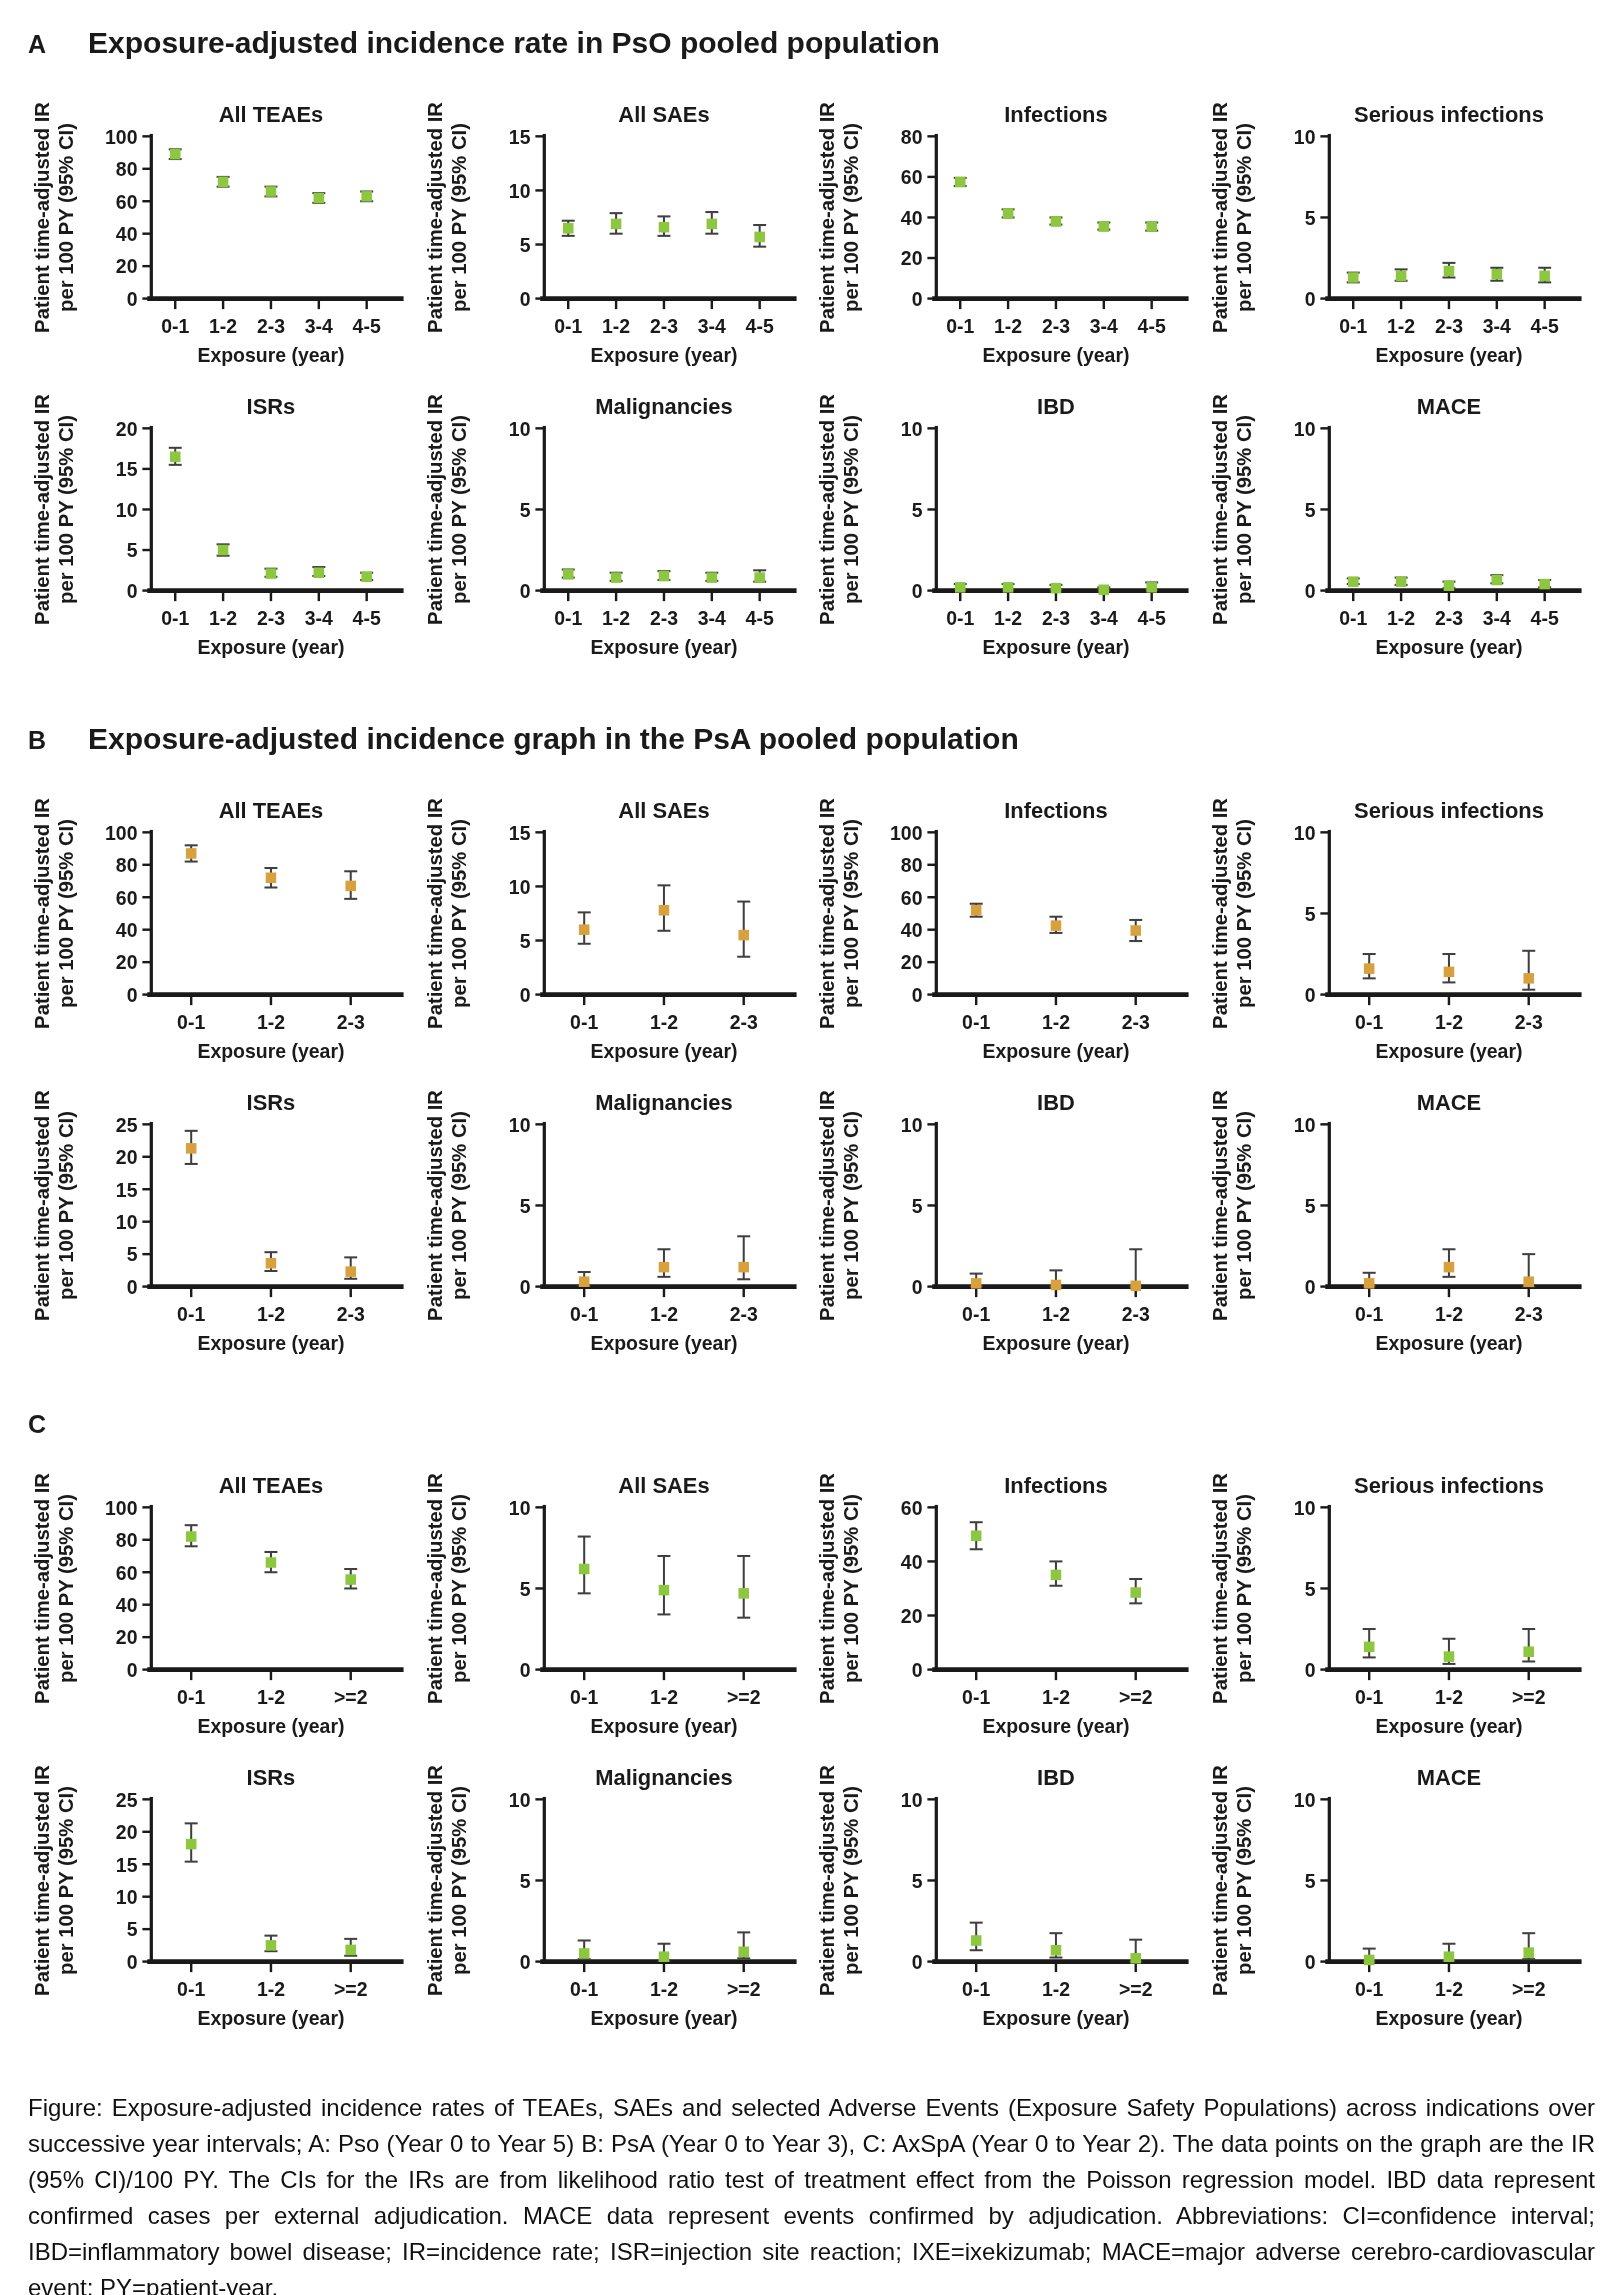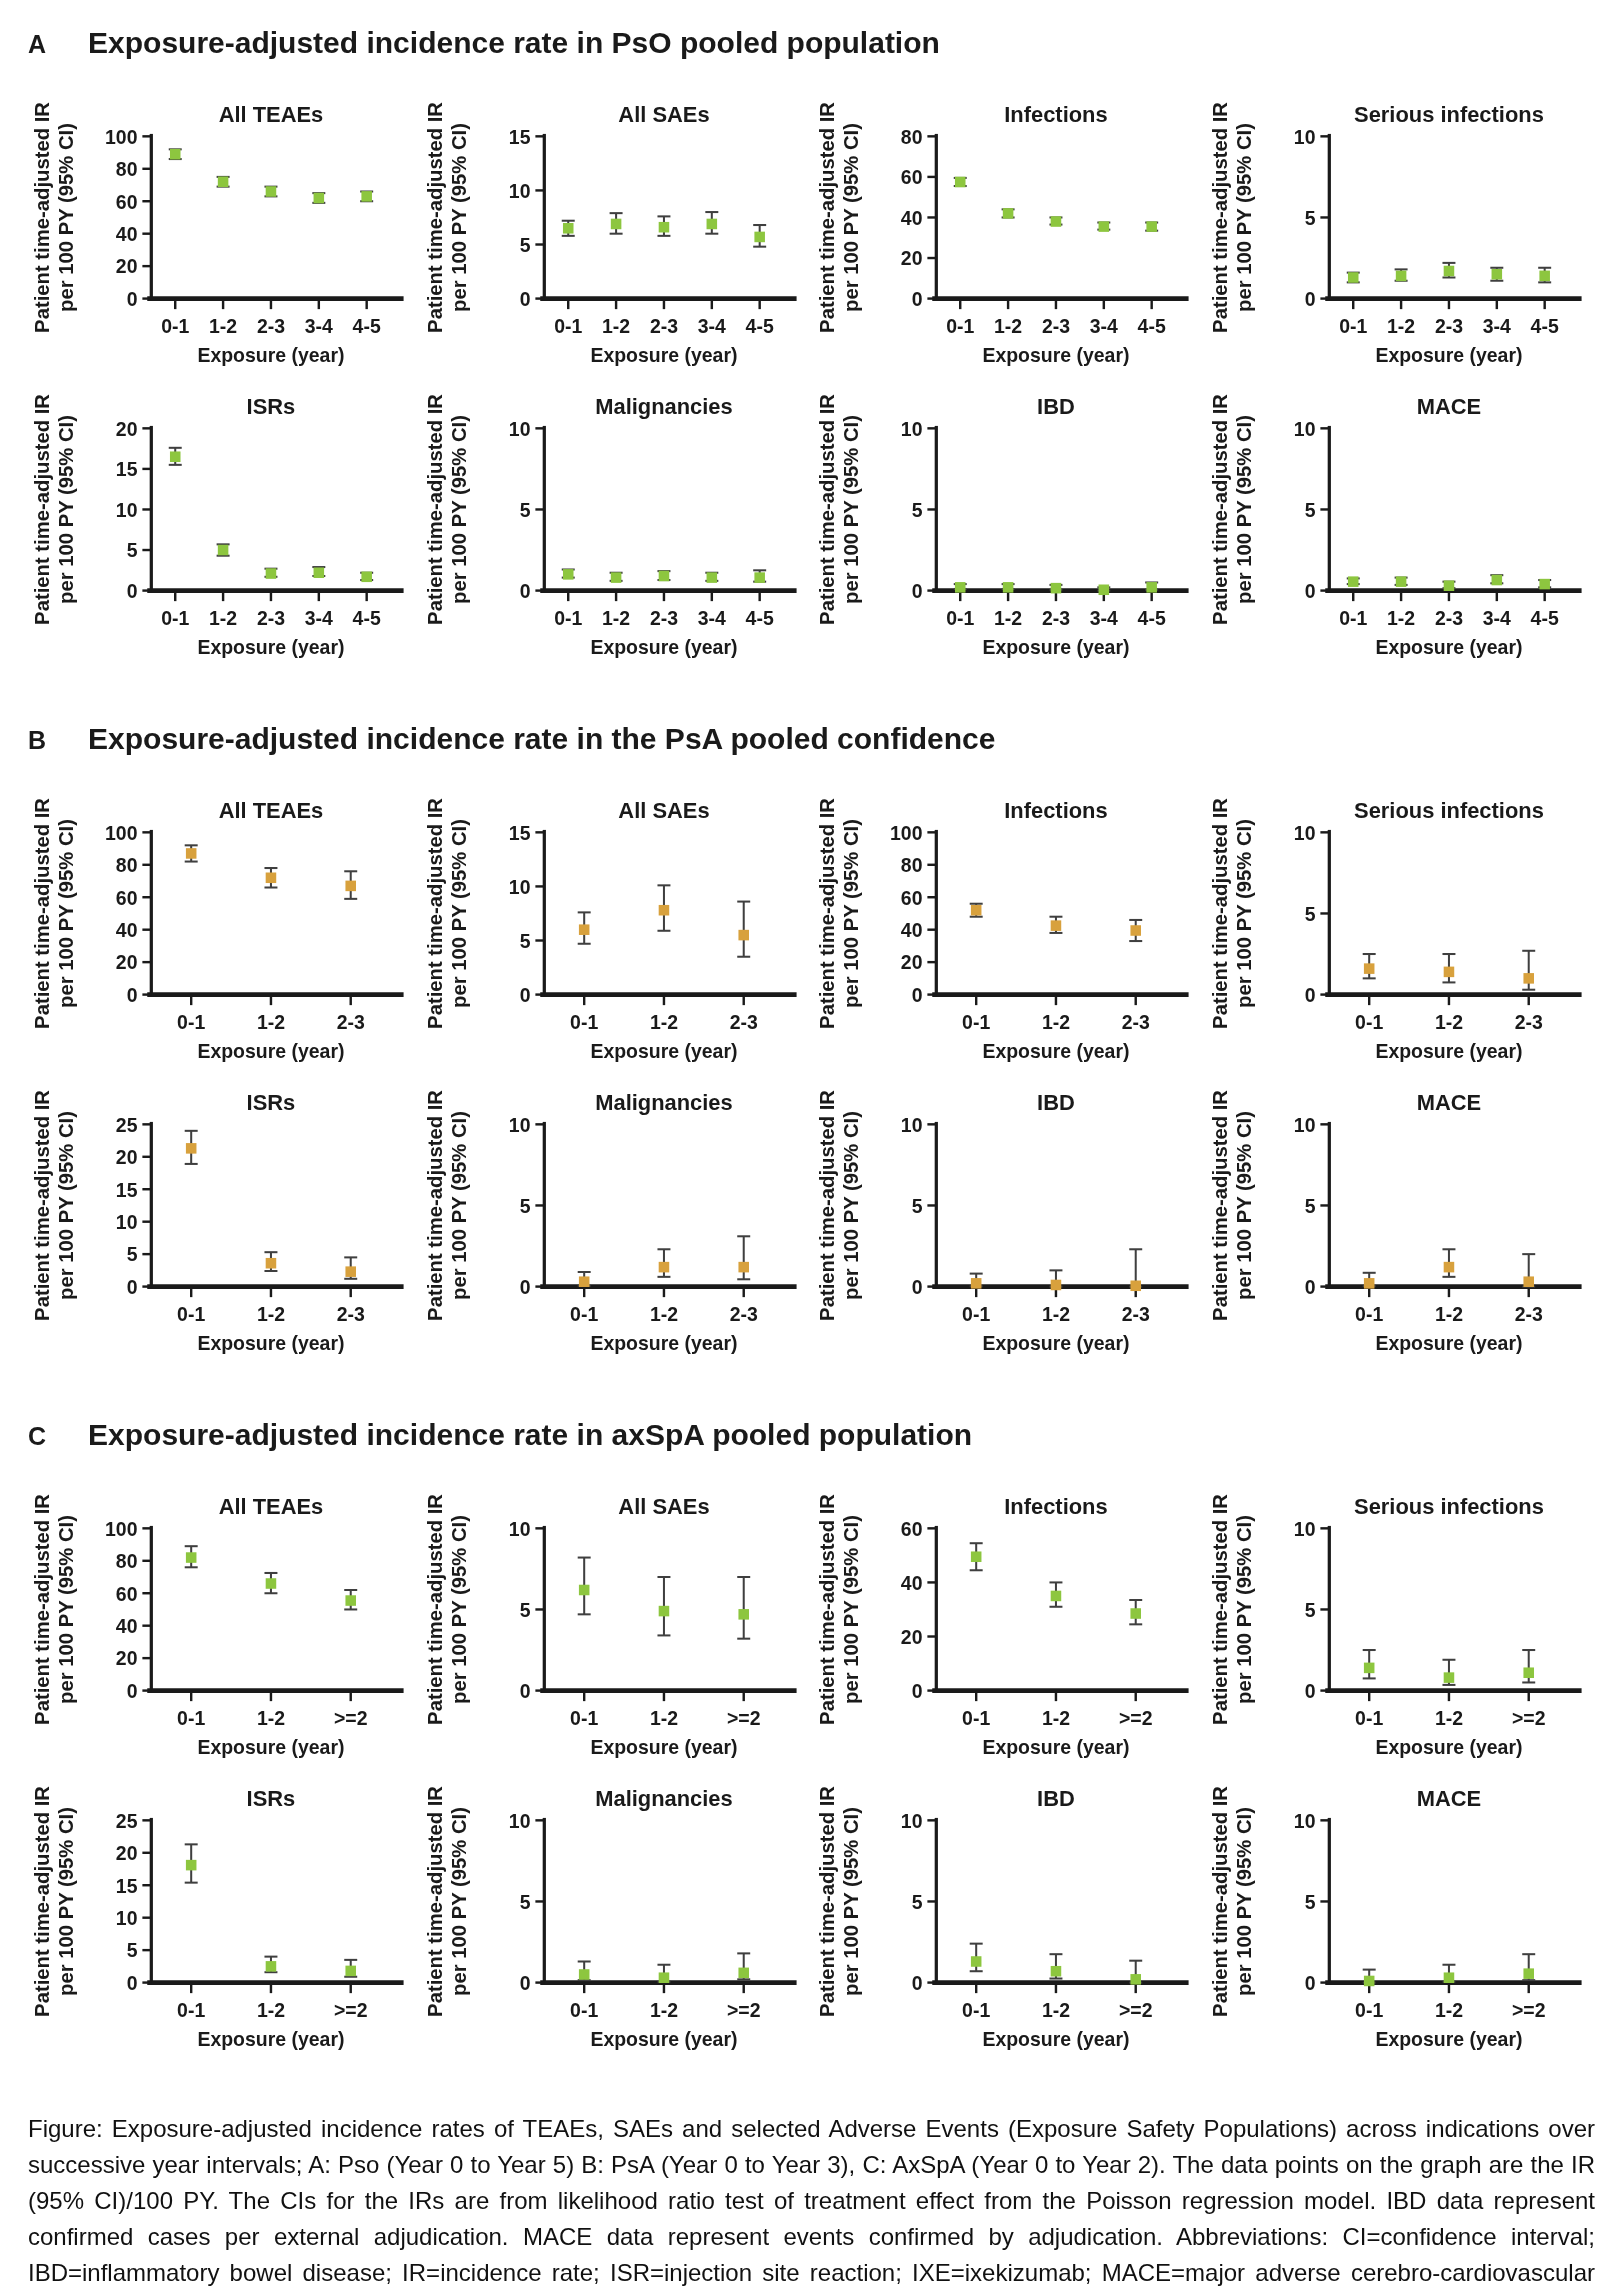--- a/index.html
+++ b/index.html
@@ -450,21 +450,21 @@
             <line x1="409.5" y1="242" x2="425.5" y2="242" stroke="#3f3f3f" stroke-width="2.5"></line>
             <rect x="411" y="231.5" width="13" height="13" fill="#8dc63f"></rect>
           </svg>
         </div>
       </div>
   </section>
 
   <section class="panel">
     <header class="panel-header">
       <span class="panel-letter">B</span>
-      <h2 class="panel-title">Exposure-adjusted incidence rate in the PsA pooled confidence</h2>
+      <h2 class="panel-title">Exposure-adjusted incidence graph in the PsA pooled population</h2>
     </header>
     <div class="chart-grid">
         <div class="chart-cell">
           <svg width="391" height="271" viewBox="0 0 482 334">
             <text x="299.5" y="28" font-size="27" font-weight="bold" text-anchor="middle">All TEAEs</text>
             <g transform="translate(26,146) rotate(-90)">
               <text x="0" y="0" font-size="25" font-weight="bold" text-anchor="middle">Patient time-adjusted IR</text>
             </g>
             <g transform="translate(56,146) rotate(-90)">
               <text x="0" y="0" font-size="25" font-weight="bold" text-anchor="middle">per 100 PY (95% CI)</text>
@@ -783,21 +783,20 @@
             <line x1="389.83333333333337" y1="246" x2="405.83333333333337" y2="246" stroke="#3f3f3f" stroke-width="2.5"></line>
             <rect x="391.33333333333337" y="233.5" width="13" height="13" fill="#d8a13d"></rect>
           </svg>
         </div>
       </div>
   </section>
 
   <section class="panel">
     <header class="panel-header">
       <span class="panel-letter">C</span>
-      <h2 class="panel-title">Exposure-adjusted incidence rate in axSpA pooled population</h2>
     </header>
     <div class="chart-grid">
         <div class="chart-cell">
           <svg width="391" height="271" viewBox="0 0 482 334">
             <text x="299.5" y="28" font-size="27" font-weight="bold" text-anchor="middle">All TEAEs</text>
             <g transform="translate(26,146) rotate(-90)">
               <text x="0" y="0" font-size="25" font-weight="bold" text-anchor="middle">Patient time-adjusted IR</text>
             </g>
             <g transform="translate(56,146) rotate(-90)">
               <text x="0" y="0" font-size="25" font-weight="bold" text-anchor="middle">per 100 PY (95% CI)</text>

